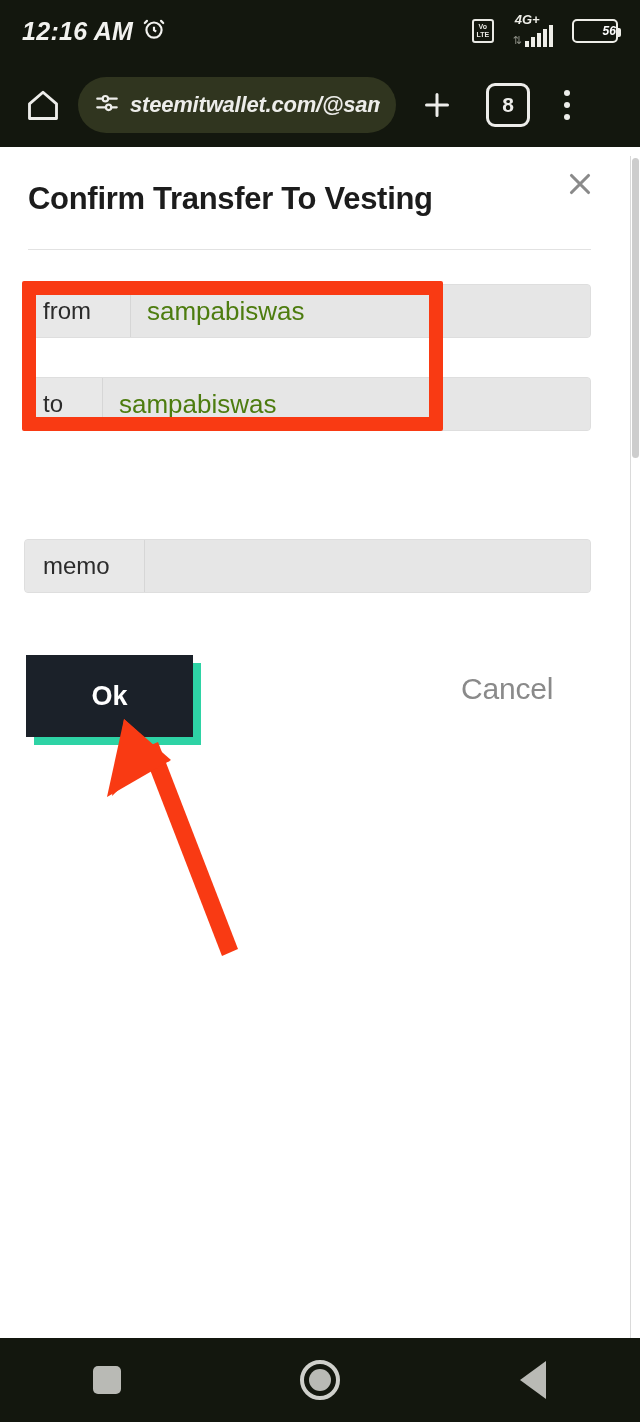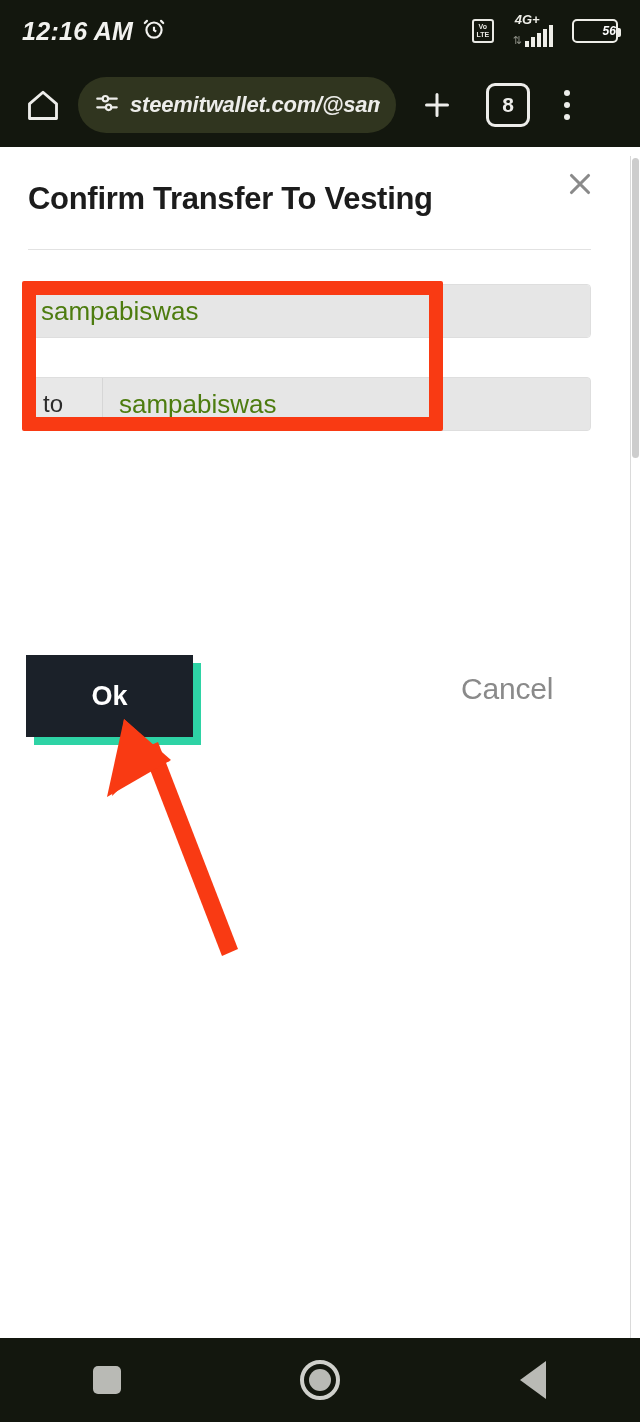--- a/index.html
+++ b/index.html
@@ -237,29 +237,34 @@
     </span>
   </div>
 
   <div class="page">
 
     <div class="dlg-title">Confirm Transfer To Vesting</div>
 
     <div class="divider"></div>
 
     <div class="field" id="row-from">
+      <span class="f-label">from</span>
       <span class="f-value">sampabiswas</span>
     </div>
 
     <div class="field" id="row-to">
       <span class="f-label">to</span>
       <span class="f-value">sampabiswas</span>
     </div>
 
 
+    <div class="field" id="row-memo">
+      <span class="f-label">memo</span>
+      <span class="f-value"></span>
+    </div>
 
     <div class="redbox"></div>
 
     <div class="ok-wrap">
       <div class="ok-shadow"></div>
       <div class="ok-btn">Ok</div>
     </div>
 
     <div class="cancel-btn">Cancel</div>
 

